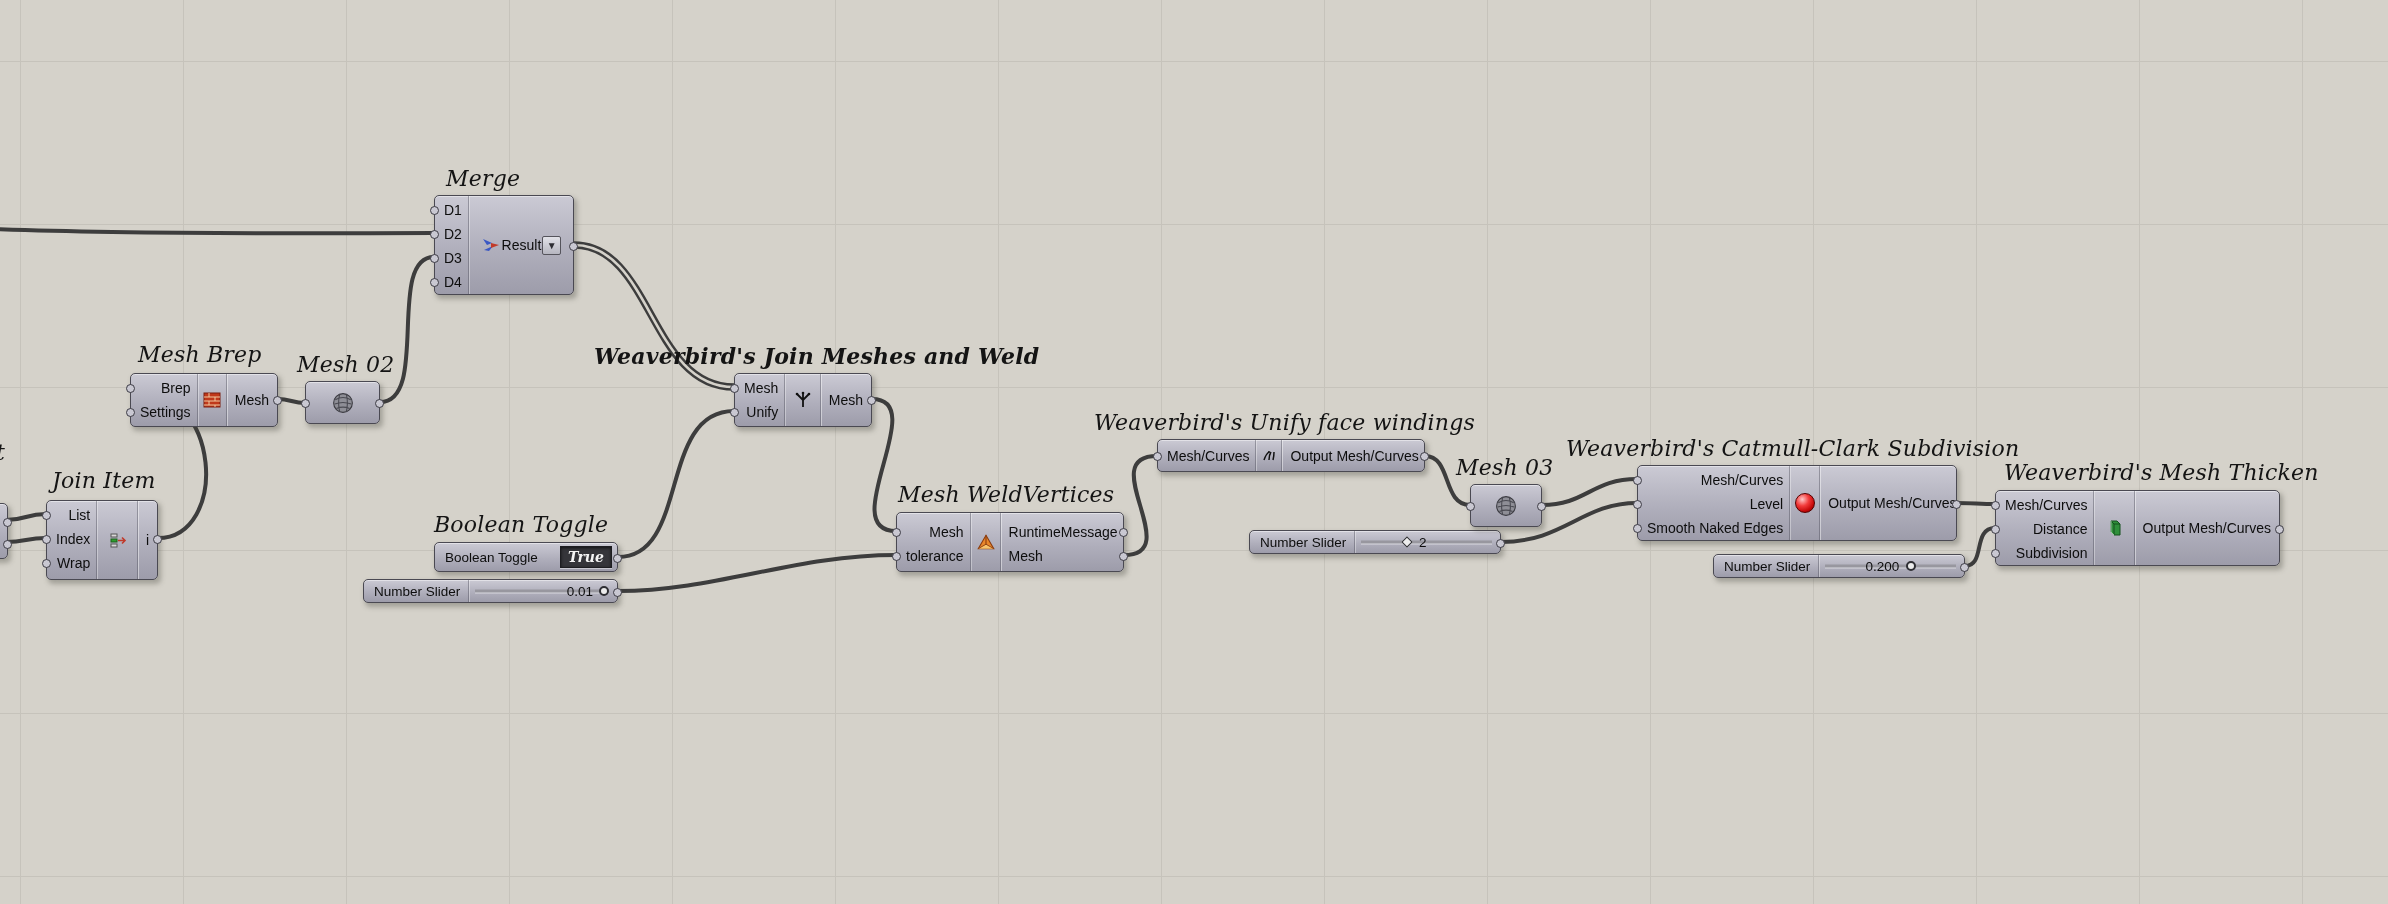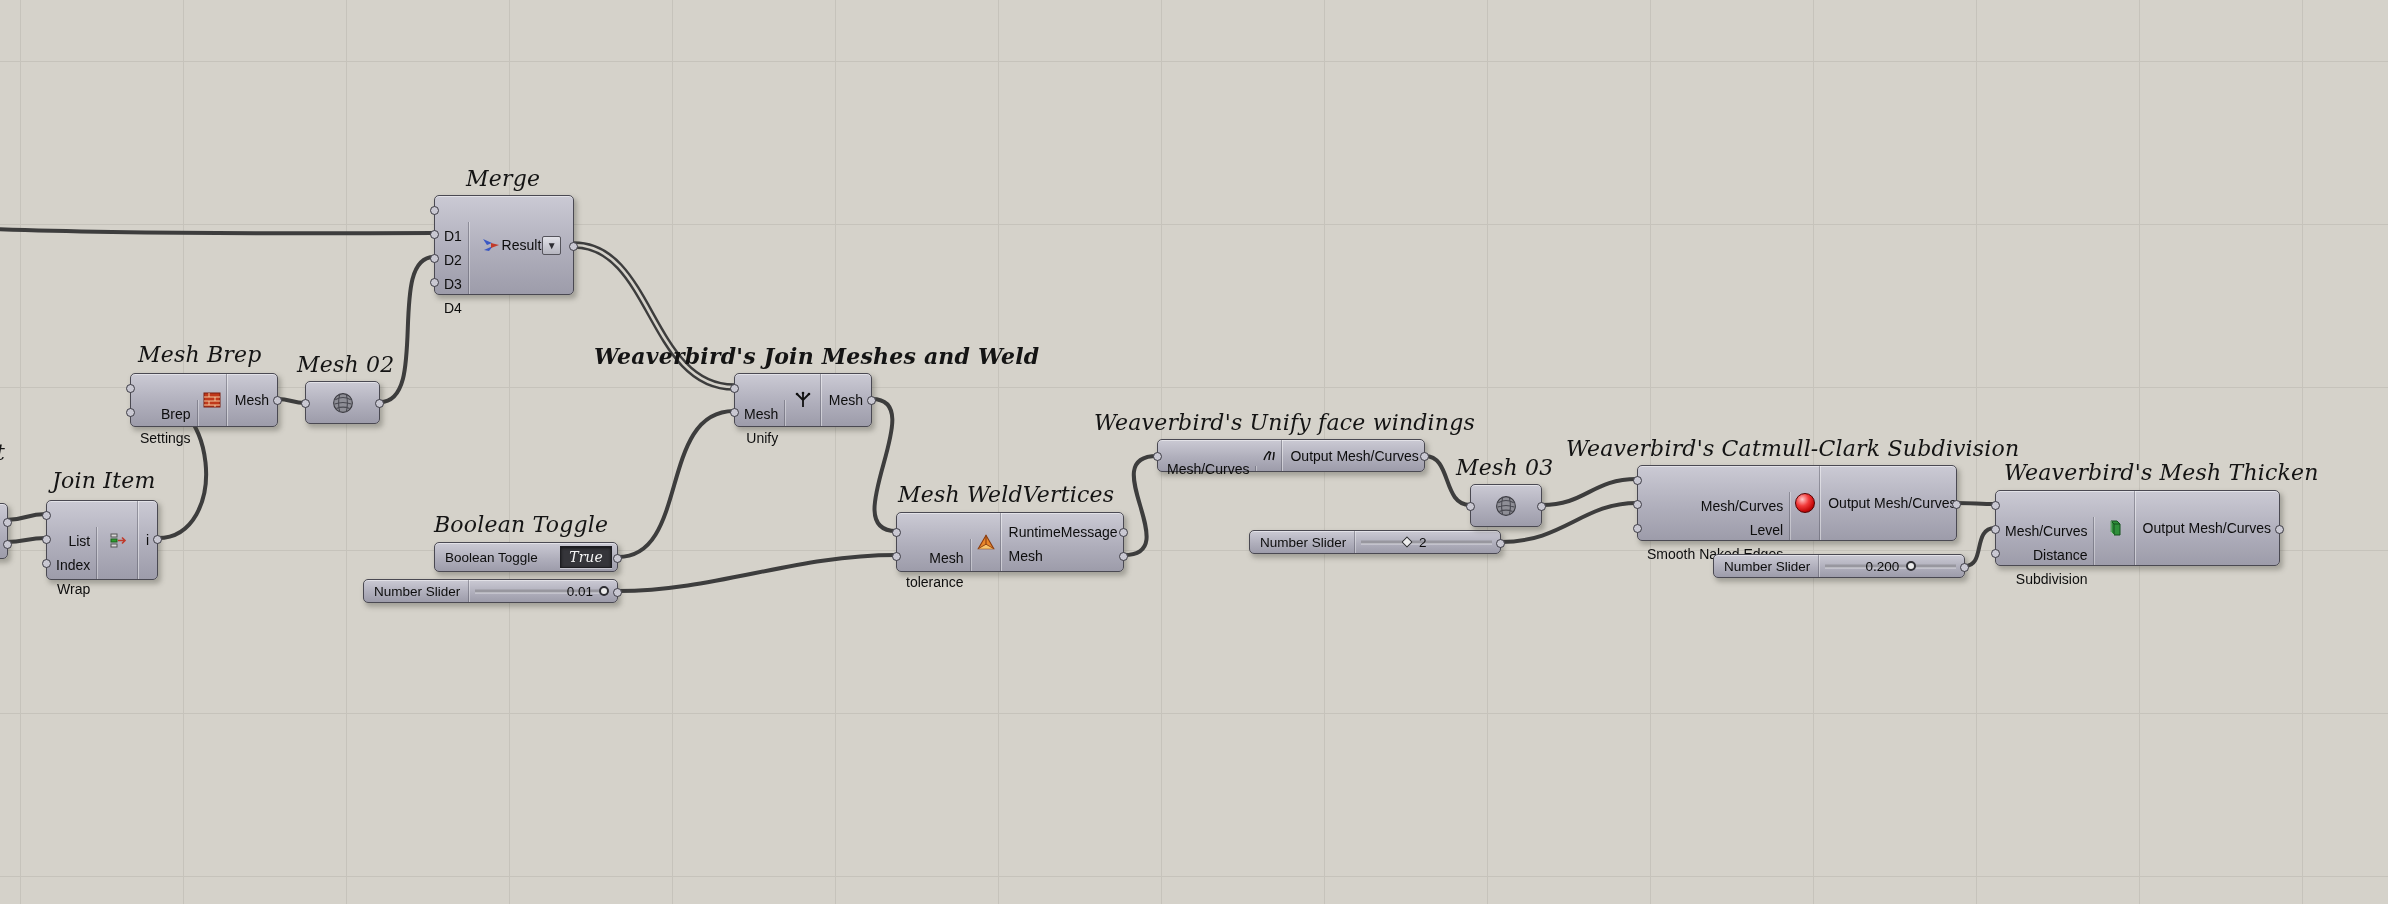--- a/index.html
+++ b/index.html
@@ -24,21 +24,21 @@
 
   .node{
     position:absolute;box-sizing:border-box;
     background:linear-gradient(180deg,#cbcad4 0%,#b0afbc 55%,#9d9caa 100%);
     border:1.6px solid #4a4952;border-radius:5px;
     box-shadow:inset 0 1px 0 rgba(255,255,255,.45), 2.5px 3.5px 5px rgba(70,70,60,.35);
     display:flex;align-items:stretch;color:#0d0d0d;
   }
   .col{display:flex;flex-direction:column;}
   .col.in{align-items:flex-end;text-align:right;padding:2px 6px 0 9px;
-    border-right:1px solid rgba(70,70,82,.4);box-shadow:1px 0 0 rgba(255,255,255,.35);margin-top:26px;}
+    border-right:1px solid rgba(70,70,82,.4);box-shadow:1px 0 0 rgba(255,255,255,.35);}
   .col.out{align-items:flex-start;padding:0 8px 0 7px;justify-content:center;
     border-left:1px solid rgba(255,255,255,.45);box-shadow:-1px 0 0 rgba(70,70,82,.4);}
   .col.out.rows{justify-content:flex-start;padding-top:7px;}
   .prow{height:24px;line-height:24px;white-space:nowrap;font-size:14px;}
   .mid{flex:1;display:flex;align-items:center;justify-content:center;gap:1px;padding:0 5px;}
   .plabel{font-size:14px;white-space:nowrap;}
   .icon{display:inline-flex;align-items:center;justify-content:center;}
   .zbtn{
     width:17px;height:17px;border:1px solid #55545c;border-radius:2px;
     background:linear-gradient(#e2e2e8,#b6b6c0);
@@ -62,21 +62,21 @@
   .sval{position:absolute;top:50%;transform:translateY(-50%);font-size:13.5px;white-space:nowrap;}
   .knob{position:absolute;top:50%;box-sizing:border-box;background:#ececec;}
   .knob.round{width:10px;height:10px;transform:translateY(-50%);border:2.2px solid #2e2e33;border-radius:50%;}
   .knob.diamond{width:8px;height:8px;transform:translateY(-50%) rotate(45deg);border:1.6px solid #2e2e33;}
   
   .tlabel{flex:1;line-height:30px;padding-left:10px;font-size:13.5px;white-space:nowrap;}
   .tvalue{
     width:50px;margin:3px 5px 3px 0;background:#35353a;border:1px solid #1d1d21;
     box-shadow:inset 0 1px 3px rgba(0,0,0,.65), 0 1px 0 rgba(255,255,255,.4);
     color:#f4f4f4;font-family:"DejaVu Serif",serif;font-style:italic;font-size:14px;
-    display:flex;align-items:center;justify-content:center;
+    display:flex;align-items:center;justify-content:center;font-weight:bold;
   }
   .sphere{
     width:20px;height:20px;border-radius:50%;border:1px solid #550000;box-sizing:border-box;
     background:radial-gradient(circle at 35% 30%, #ffc6c6 0%, #f23b3b 38%, #c40808 70%, #6e0000 100%);
   }
 </style>
 </head>
 <body>
 
 <div class="canvas">
@@ -94,21 +94,21 @@
     <path d="M 618 591 C 716 591, 794 555, 896 555"></path>
     <path d="M 872 399 C 932 399, 834 531, 896 531"></path>
     <path d="M 1124 555 C 1186 555, 1094 456, 1157 456"></path>
     <path d="M 1425 456 C 1452 456, 1442 505, 1470 505"></path>
     <path d="M 1542 505 C 1586 505, 1592 479, 1637 479"></path>
     <path d="M 1501 542 C 1564 542, 1582 503, 1637 503"></path>
     <path d="M 1957 503 C 1972 503, 1980 504, 1995 504"></path>
     <path d="M 1965 566 C 1986 566, 1972 528, 1995 528"></path>
   </svg>
 
-  <div class="nick" style="left:466px;top:166px;">Merge</div>
+  <div class="nick" style="left:446px;top:166px;">Merge</div>
   <div class="nick" style="left:138px;top:342px;">Mesh Brep</div>
   <div class="nick" style="left:297px;top:352px;">Mesh 02</div>
   <div class="nick" style="left:52px;top:468px;">Join Item</div>
   <div class="nick" style="left:434px;top:512px;">Boolean Toggle</div>
   <div class="nick" style="left:594px;top:343px;font-weight:bold;">Weaverbird's Join Meshes and Weld</div>
   <div class="nick" style="left:898px;top:482px;">Mesh WeldVertices</div>
   <div class="nick" style="left:1094px;top:410px;">Weaverbird's Unify face windings</div>
   <div class="nick" style="left:1456px;top:455px;">Mesh 03</div>
   <div class="nick" style="left:1566px;top:436px;">Weaverbird's Catmull-Clark Subdivision</div>
   <div class="nick" style="left:1988px;top:460px;margin-left:16px;">Weaverbird's Mesh Thicken</div>

